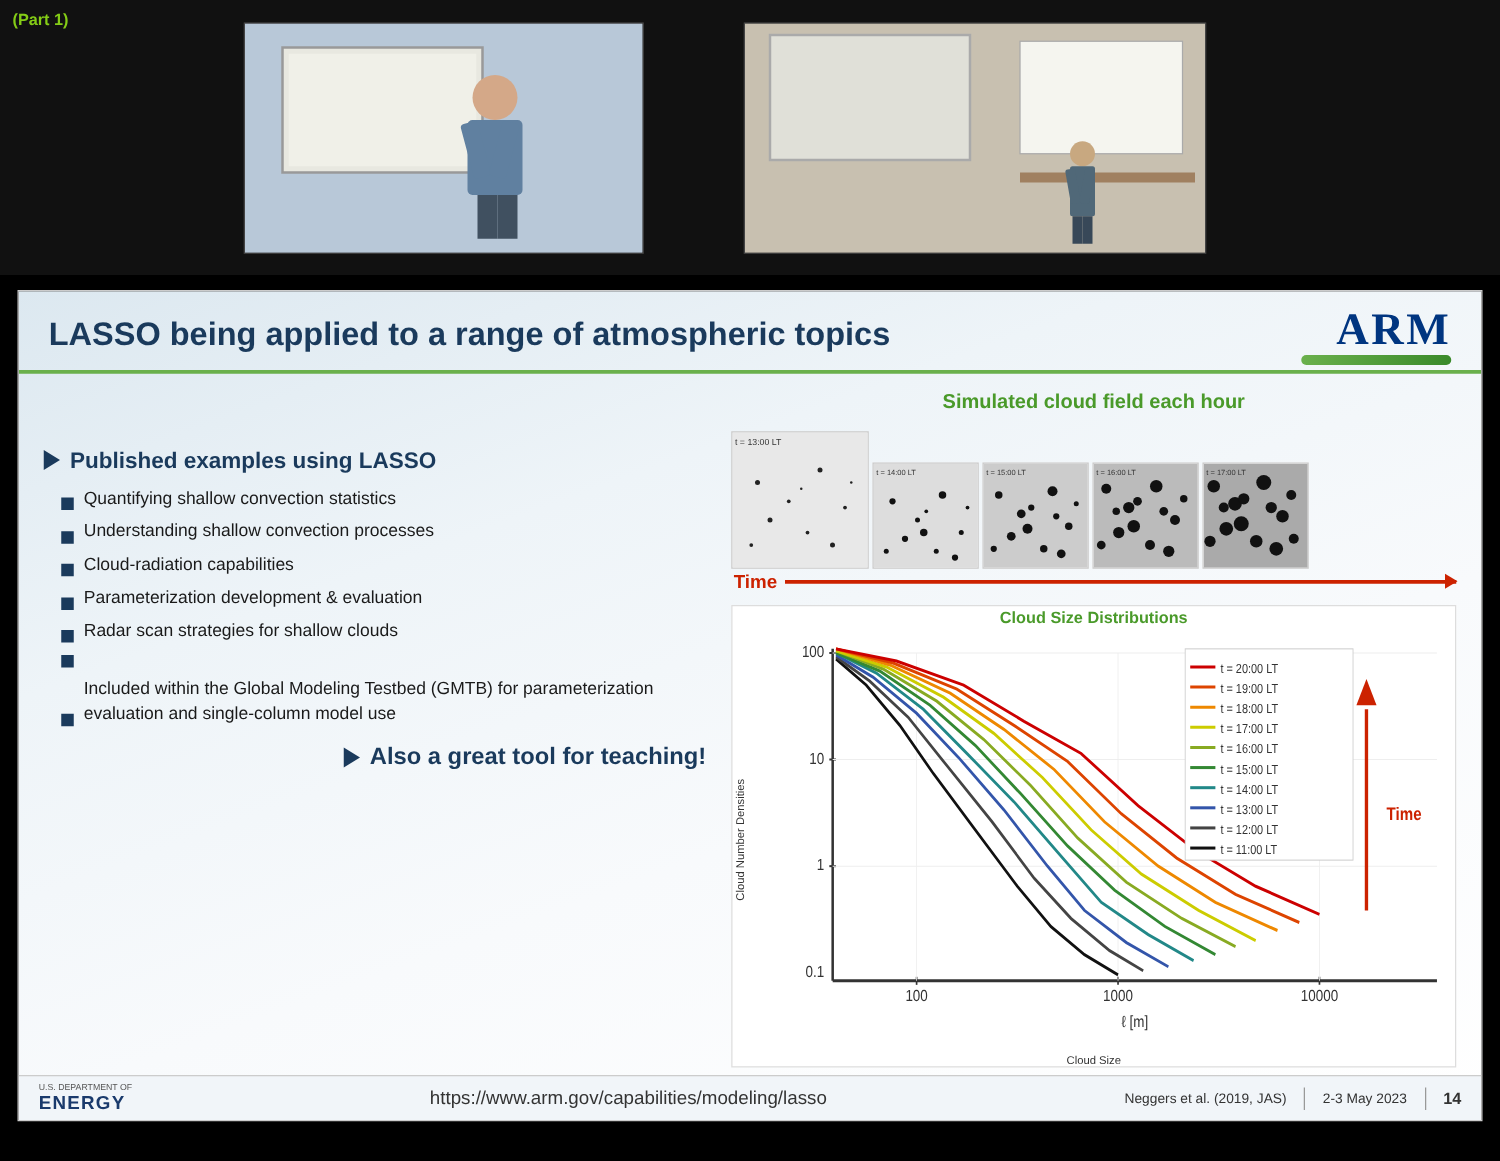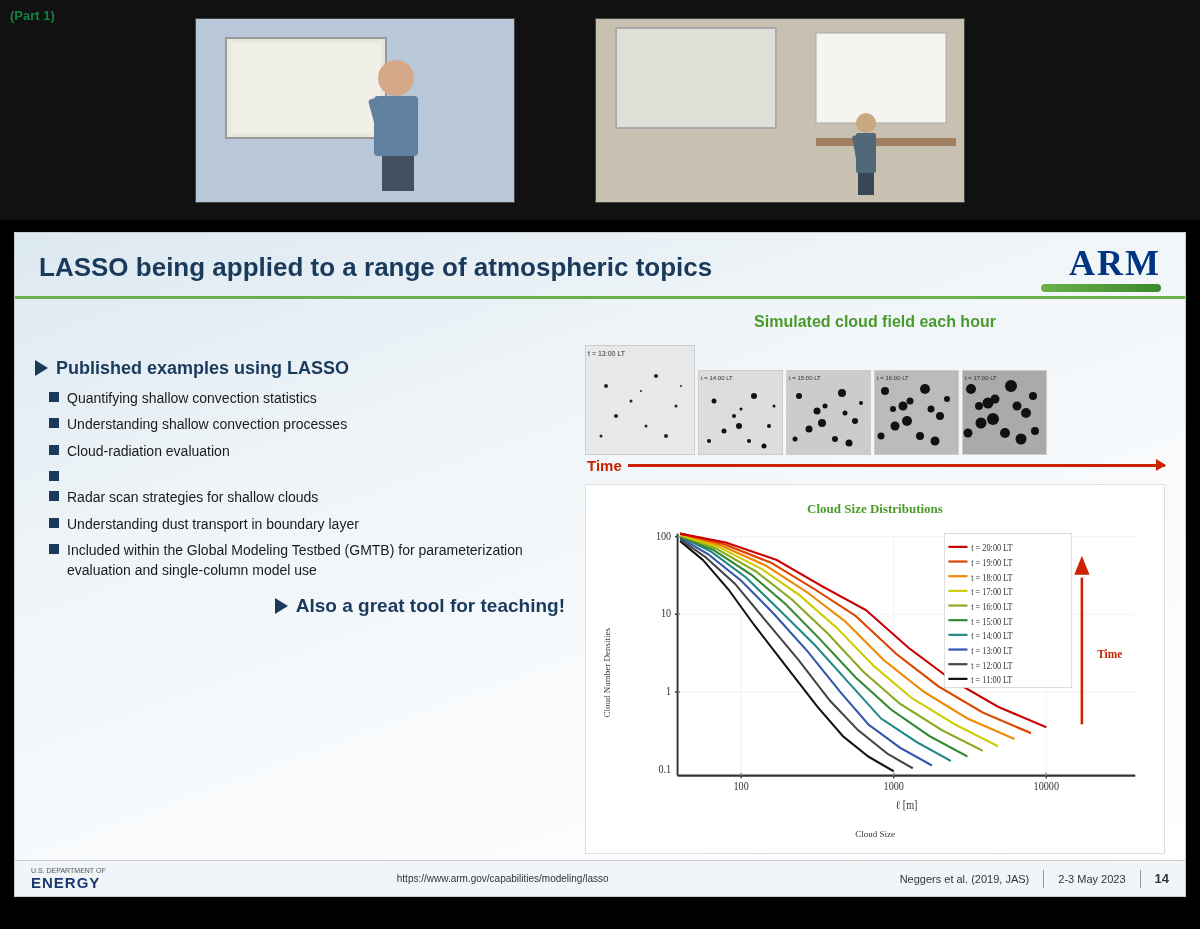--- a/index.html
+++ b/index.html
@@ -23,21 +23,21 @@
       display: flex;
       align-items: center;
       justify-content: center;
       gap: 20px;
     }
 
     .video-label {
       position: absolute;
       top: 8px;
       left: 10px;
-      color: #15803d;
+      color: #84cc16;
       font-size: 13px;
       font-weight: bold;
     }
 
     .video-box {
       background: #2a2a2a;
       border: 1px solid #444;
       overflow: hidden;
       position: relative;
     }
@@ -151,21 +151,21 @@
       font-weight: bold;
       color: #1a3a5c;
     }
 
     .bullet-list {
       list-style: none;
       margin-left: 14px;
     }
     .bullet-list li {
       display: flex;
-      align-items: flex-start;
+      align-items: flex-end;
       gap: 8px;
       margin-bottom: 7px;
       font-size: 14px;
       color: #1a1a1a;
       line-height: 1.4;
     }
     .bullet-sq {
       width: 10px;
       height: 10px;
       background: #1a3a5c;
@@ -261,22 +261,21 @@
       border-bottom: 6px solid transparent;
       border-left: 10px solid #cc2200;
     }
 
     
     .chart-container {
       flex: 1;
       position: relative;
       background: white;
       border: 1px solid #ddd;
-      padding: 16px;
-      font-family: Liberation Serif, serif;
+      padding: 1px;
     }
     .chart-title {
       font-size: 13px;
       font-weight: bold;
       color: #4a9a2a;
       text-align: center;
       margin-bottom: 2px;
     }
     .chart-area {
       display: flex;
@@ -326,21 +325,21 @@
       text-transform: uppercase;
     }
     .energy-main {
       font-size: 15px;
       font-weight: bold;
       color: #1a3a6c;
       text-transform: uppercase;
       letter-spacing: 1px;
     }
     .footer-url {
-      font-size: 10px;
+      font-size: 15px;
       color: #333;
     }
     .footer-right {
       display: flex;
       align-items: center;
       gap: 14px;
       font-size: 11px;
       color: #333;
       justify-content: center;
     }
@@ -426,32 +425,32 @@
         <li>
           <div class="bullet-sq"></div>
           <span>Quantifying shallow convection statistics</span>
         </li>
         <li>
           <div class="bullet-sq"></div>
           <span>Understanding shallow convection processes</span>
         </li>
         <li>
           <div class="bullet-sq"></div>
-          <span>Cloud-radiation evaluation</span>
+          <span>Cloud-radiation capabilities</span>
         </li>
         <li>
           <div class="bullet-sq"></div>
+          <span>Parameterization development &amp; evaluation</span>
         </li>
         <li>
           <div class="bullet-sq"></div>
           <span>Radar scan strategies for shallow clouds</span>
         </li>
         <li>
           <div class="bullet-sq"></div>
-          <span>Understanding dust transport in boundary layer</span>
         </li>
         <li>
           <div class="bullet-sq"></div>
           <span>Included within the Global Modeling Testbed (GMTB) for parameterization evaluation and single-column model use</span>
         </li>
       </ul>
 
       <div class="also-section">
         <div class="triangle-icon"></div>
         <span class="also-text">Also a great tool for teaching!</span>

